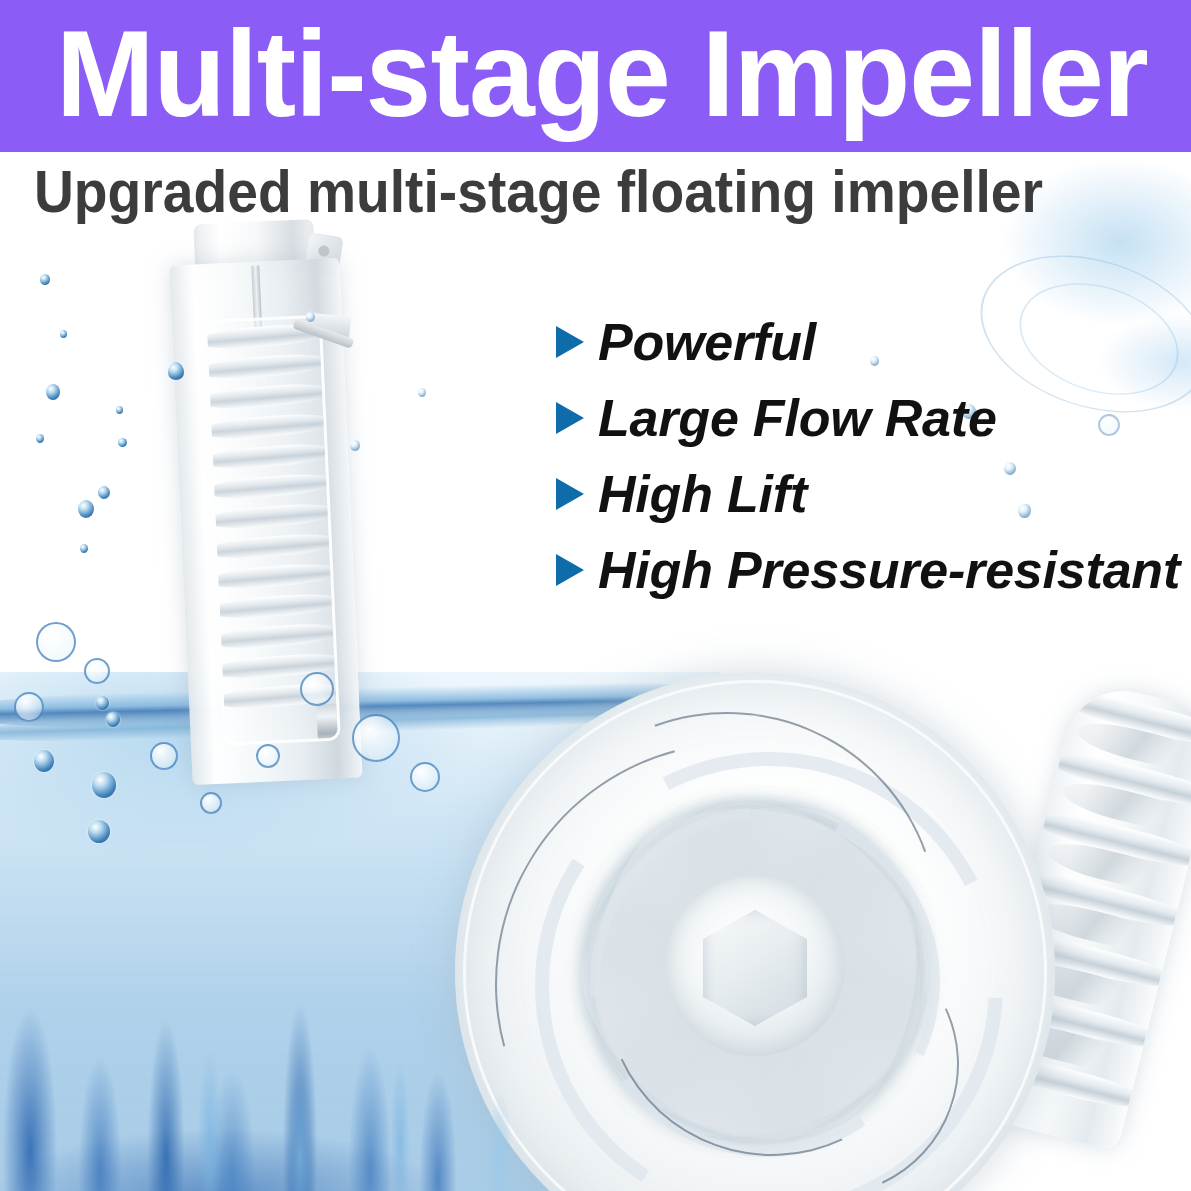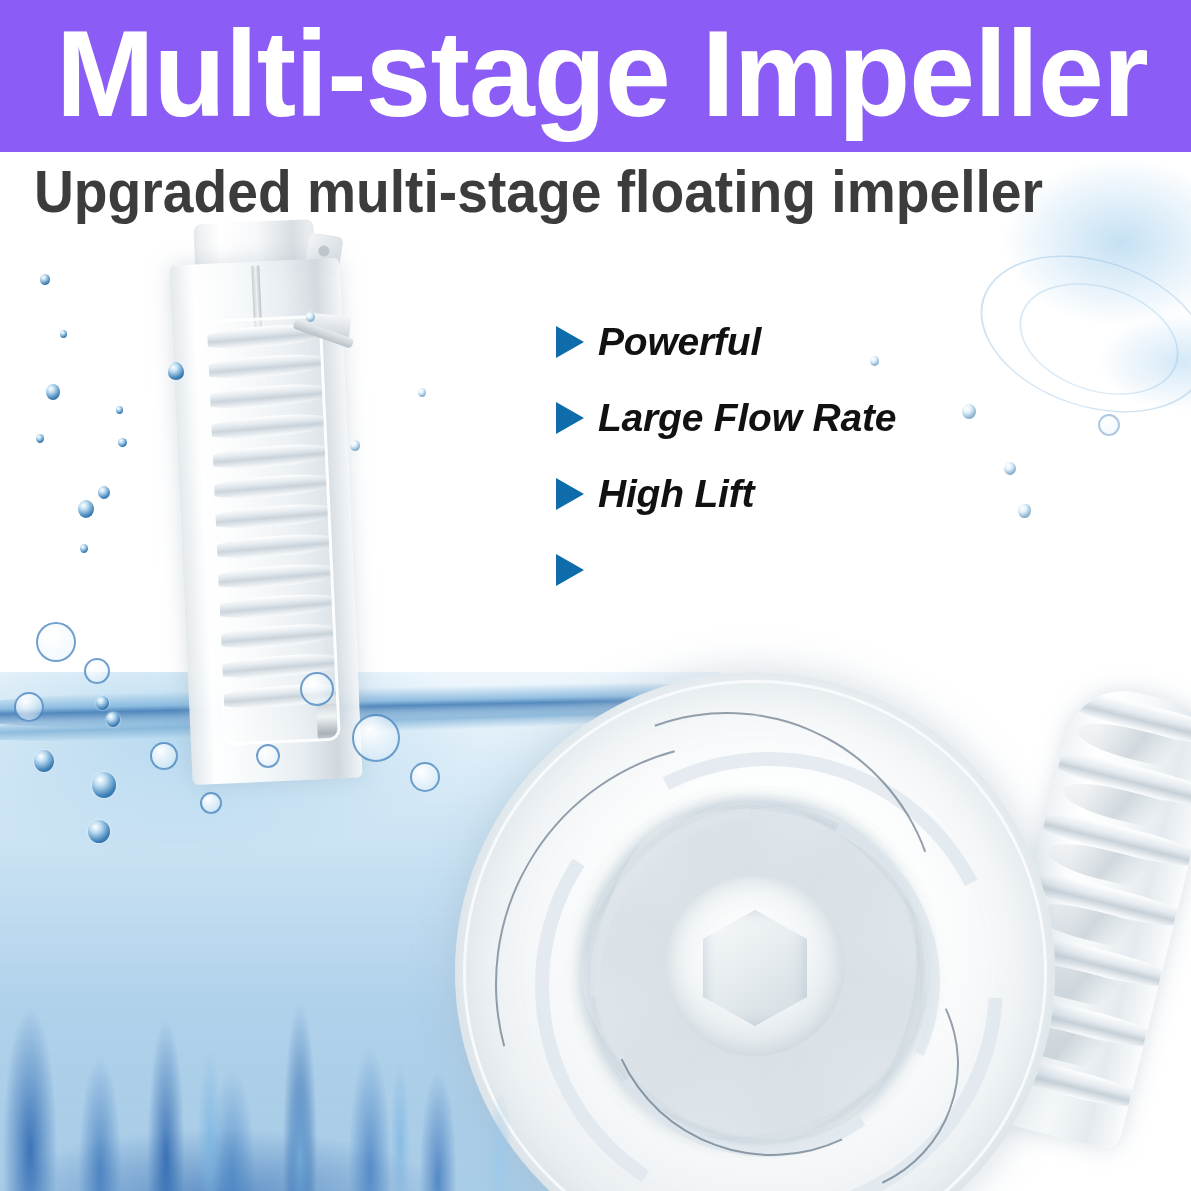--- a/index.html
+++ b/index.html
@@ -295,21 +295,21 @@
   .bullet{
     width:0;height:0;flex:0 0 auto;
     border-top:16px solid transparent;
     border-bottom:16px solid transparent;
     border-left:28px solid #0f6cab;
     margin-right:14px;
   }
   .feature-label{
     font-family:"Liberation Sans",sans-serif;
     font-weight:bold;font-style:italic;
-    font-size:39px;
+    font-size:52px;
     line-height:44px;
     color:#111111;
     white-space:nowrap;
     letter-spacing:-0.2px;
   }
 </style>
 </head>
 <body>
 
 <div id="poster">
@@ -445,16 +445,17 @@
     <div class="feature">
       <span class="bullet"></span>
       <span class="feature-label">Large Flow Rate</span>
     </div>
     <div class="feature">
       <span class="bullet"></span>
       <span class="feature-label">High Lift</span>
     </div>
     <div class="feature">
       <span class="bullet"></span>
+      <span class="feature-label">High Pressure-resistant</span>
     </div>
   </div>
 
 </div>
 
 </body></html>

